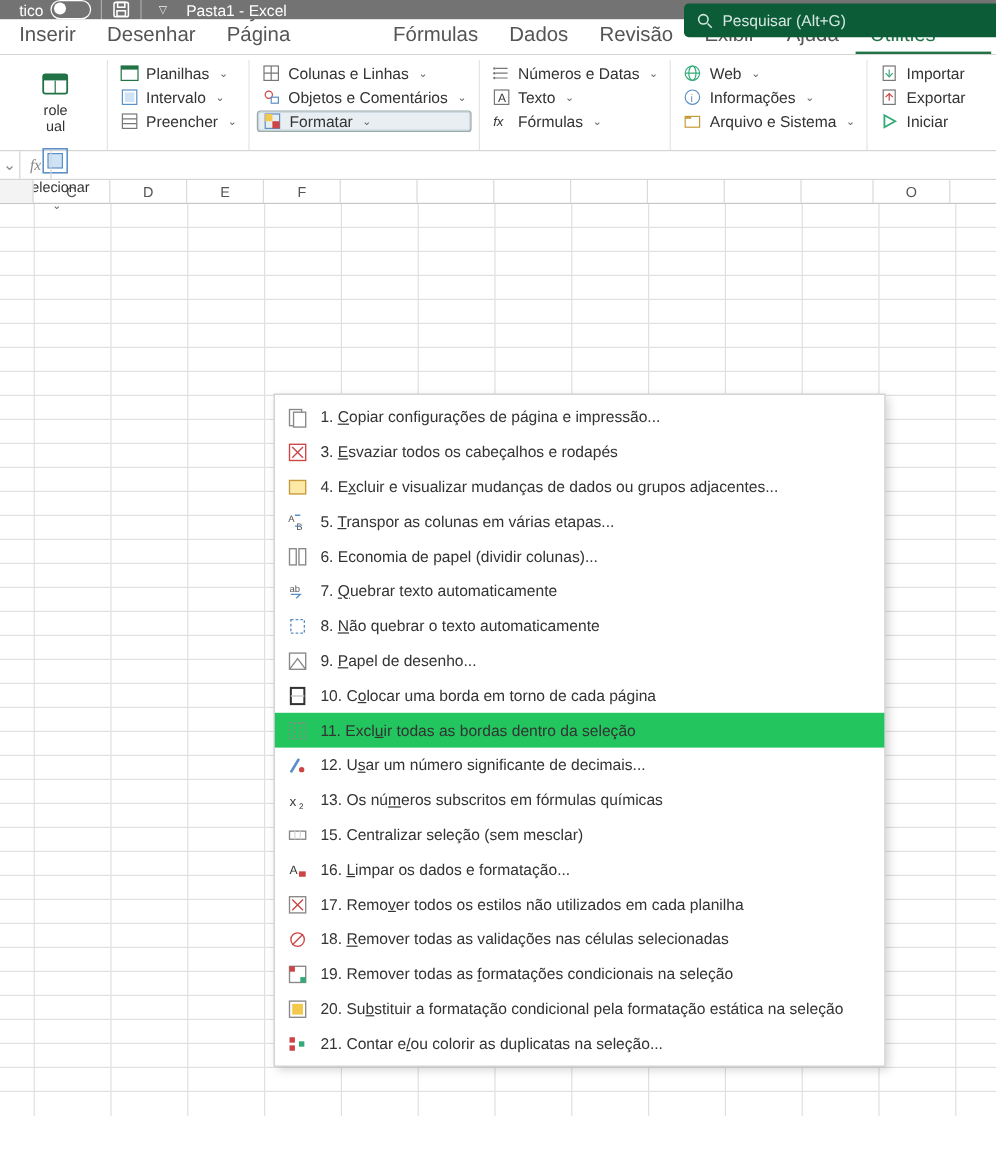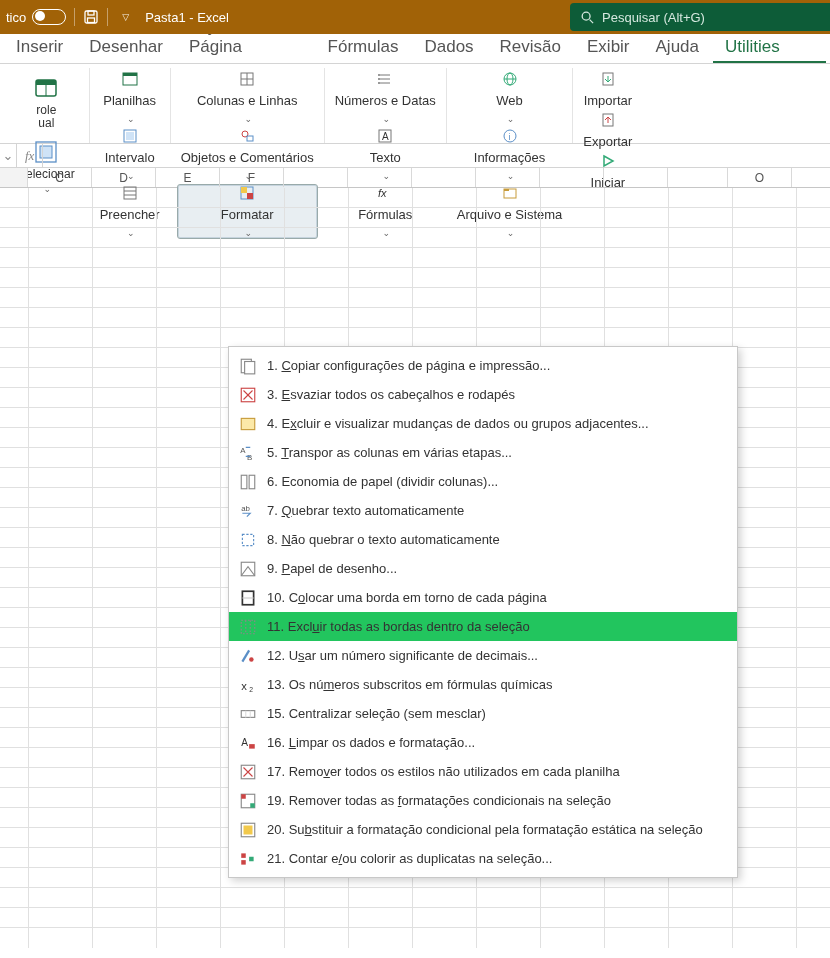--- a/index.html
+++ b/index.html
@@ -1,40 +1,40 @@
 <!DOCTYPE html>
 <html><head>
 <meta charset="utf-8">
 <style>
   * { box-sizing: border-box; font-family: "Segoe UI", Arial, sans-serif; }
   body { margin: 0; background: #fff; width: 830px; height: 958px; overflow: hidden; font-size: 13px; color: #333; }
 
   
-  .titlebar { height: 34px; background: #a16207; display: flex; align-items: center; color: #fff; padding: 0 6px; position: relative; }
+  .titlebar { height: 16px; background: #737373; display: flex; align-items: center; color: #fff; padding: 0 16px; position: relative; }
   .autosave { display: flex; align-items: center; gap: 6px; }
   .toggle { width: 34px; height: 16px; border: 1.5px solid #fff; border-radius: 9px; position: relative; }
   .toggle .knob { position: absolute; width: 10px; height: 10px; background: #fff; border-radius: 50%; top: 1px; left: 2px; }
   .vsep { width: 1px; height: 18px; background: rgba(255,255,255,0.4); margin: 0 8px; }
   .qat-icon { width: 16px; height: 16px; display:inline-flex; align-items:center; justify-content:center; }
   .qat-chevron { font-size: 9px; opacity:.9; margin: 0 6px;}
   .searchbox { position:absolute; right:0; top:3px; height:28px; width:260px; background:#0d5c38; border-radius:4px 0 0 4px; display:flex; align-items:center; padding:0 10px; gap:8px; color:#d5e8df;}
   .searchbox .mag { width:14px; height:14px; }
 
   
   .tabs { height: 30px; border-bottom: 1px solid #d4d4d4; display:flex; align-items:flex-end; padding: 0 4px; gap: 2px; background:#fff; }
   .tab { padding: 5px 12px 6px; font-size: 17px; color:#555; cursor:pointer; }
   .tab.asap { color:#217346; font-weight:400; border-bottom:2px solid #217346; padding-bottom:4px;}
 
   
   .ribbon { height: 80px; background:#fff; border-bottom:1px solid #d4d4d4; display:flex; align-items:stretch; padding: 4px 0 0 4px;}
   .rgroup { display:flex; flex-direction:column; padding: 2px 6px; border-right:1px solid #e4e4e4; justify-content:flex-start; gap:2px;}
   .rbig { display:flex; flex-direction:column; align-items:center; justify-content:center; gap:2px; padding:4px 8px; min-width:50px;}
   .rbig .icon { width:28px; height:28px; }
   .rbig .lbl { font-size:12px; text-align:center; line-height:1.1;}
-  .rrow { display:flex; align-items:center; gap:6px; padding:1px 4px; font-size:13px; white-space:nowrap;flex-direction:column;}
+  .rrow { display:flex; align-items:center; gap:6px; padding:1px 4px; font-size:13px; white-space:nowrap;}
   .rrow .icon { width:16px; height:16px; display:inline-block;}
   .rrow.pressed { border:1px solid #9aa; background:#e8eef2; border-radius:3px; padding:0 4px; box-shadow: inset 0 0 0 1px #c6d4de; }
   .chev { font-size:9px; color:#666; margin-left:2px;}
 
   
   .fxbar { height: 24px; border-bottom:1px solid #d4d4d4; display:flex; align-items:center;}
   .fxbar .seg { border-right:1px solid #d4d4d4; height:100%; display:flex; align-items:center; justify-content:center; padding:0 8px; color:#888;}
   .fxbar .fx { font-style: italic; font-family: "Times New Roman", serif; font-size:13px;}
   .colhead { height: 20px; display:flex; border-bottom:1px solid #c6c6c6; background:#fff;}
   .colhead .ch { width:64px; border-right:1px solid #d9d9d9; text-align:center; font-size:12px; color:#555; line-height:20px;}
@@ -500,20 +500,29 @@
           <svg viewBox="0 0 16 16">
             <rect x="2" y="2" width="12" height="12" fill="none" stroke="#888"></rect>
             <path d="M4 4 L12 12 M12 4 L4 12" stroke="#c44"></path>
           </svg>
         </span>
         <span class="txt">17.  Remo<u>v</u>er todos os estilos não utilizados em cada planilha</span>
       </div>
       <div class="mi">
         <span class="micon">
           <svg viewBox="0 0 16 16">
+            <circle cx="8" cy="8" r="5" fill="none" stroke="#c44"></circle>
+            <line x1="4" y1="12" x2="12" y2="4" stroke="#c44"></line>
+          </svg>
+        </span>
+        <span class="txt">18.  <u>R</u>emover todas as validações nas células selecionadas</span>
+      </div>
+      <div class="mi">
+        <span class="micon">
+          <svg viewBox="0 0 16 16">
             <rect x="2" y="2" width="12" height="12" fill="none" stroke="#888"></rect>
             <rect x="2" y="2" width="4" height="4" fill="#c44"></rect>
             <rect x="10" y="10" width="4" height="4" fill="#3a7"></rect>
           </svg>
         </span>
         <span class="txt">19.  Remover todas as <u>f</u>ormatações condicionais na seleção</span>
       </div>
       <div class="mi">
         <span class="micon">
           <svg viewBox="0 0 16 16">

